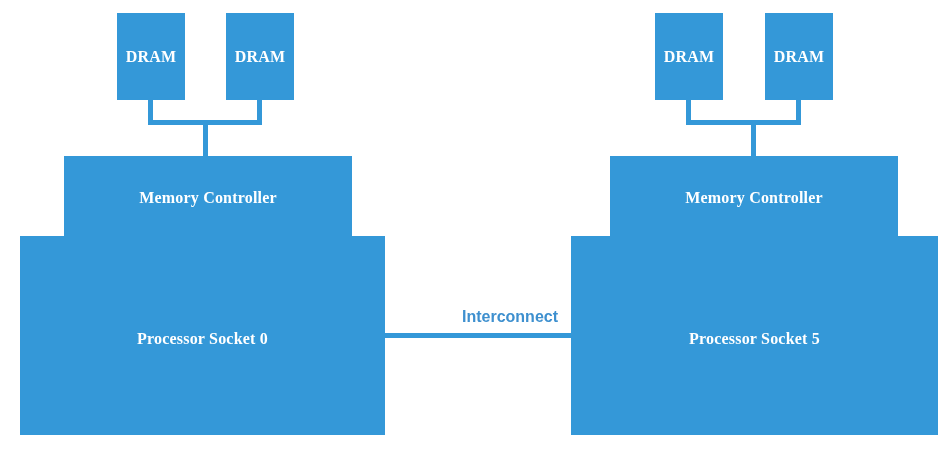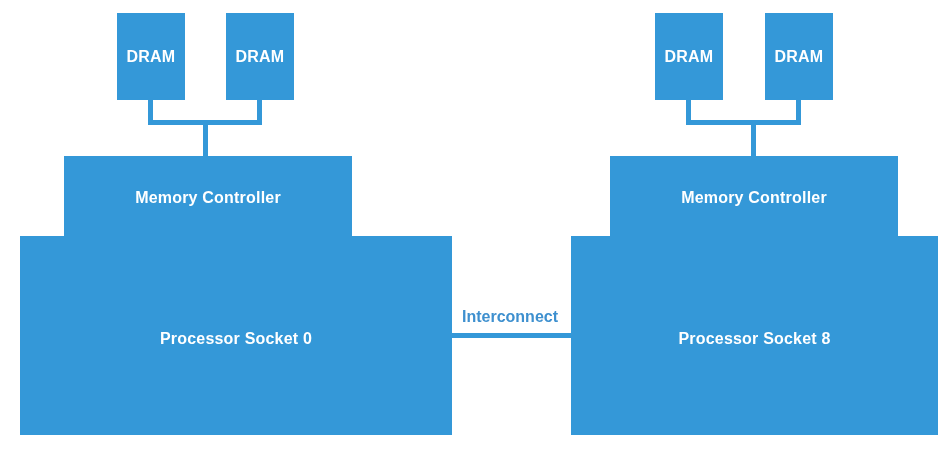--- a/index.html
+++ b/index.html
@@ -25,20 +25,21 @@
     display: flex;
     align-items: center;
     justify-content: center;
     text-align: center;
     box-sizing: border-box;
   }
   .node-label {
     display: block;
     line-height: 1.1;
     letter-spacing: 0.2px;
+    font-family: Liberation Serif, serif;
   }
   
   .dram {
     width: 68px;
     height: 87px;
   }
   .dram .node-label {
     font-size: 16px;
   }
   
@@ -97,40 +98,40 @@
 
   <div class="conn conn-v" style="left:148px; top:100px; height:25px;"></div>
   <div class="conn conn-v" style="left:257px; top:100px; height:25px;"></div>
   <div class="conn conn-h" style="left:148px; top:120px; width:114px;"></div>
   <div class="conn conn-v" style="left:203px; top:120px; height:38px;"></div>
 
   <div class="node mem-ctrl" style="left:64px; top:156px; width:288px;">
     <span class="node-label">Memory Controller</span>
   </div>
 
-  <div class="node socket" style="left:20px; top:236px; width:432px;">
+  <div class="node socket" style="left:20px; top:236px; width:365px;">
     <span class="node-label">Processor Socket 0</span>
   </div>
 
   <div class="node dram" style="left:655px; top:13px;">
     <span class="node-label">DRAM</span>
   </div>
   <div class="node dram" style="left:765px; top:13px;">
     <span class="node-label">DRAM</span>
   </div>
 
   <div class="conn conn-v" style="left:686px; top:100px; height:25px;"></div>
   <div class="conn conn-v" style="left:796px; top:100px; height:25px;"></div>
   <div class="conn conn-h" style="left:686px; top:120px; width:115px;"></div>
   <div class="conn conn-v" style="left:751px; top:120px; height:38px;"></div>
 
   <div class="node mem-ctrl" style="left:610px; top:156px; width:288px;">
     <span class="node-label">Memory Controller</span>
   </div>
 
   <div class="node socket" style="left:571px; top:236px; width:367px;">
-    <span class="node-label">Processor Socket 8</span>
+    <span class="node-label">Processor Socket 5</span>
   </div>
 
   <div class="interconnect-line" style="left:385px; top:333px; width:186px;"></div>
   <div class="interconnect-label" style="left:385px; top:308px; width:186px;padding-left:32px;">Interconnect</div>
 
 </div>
 
 </body></html>

